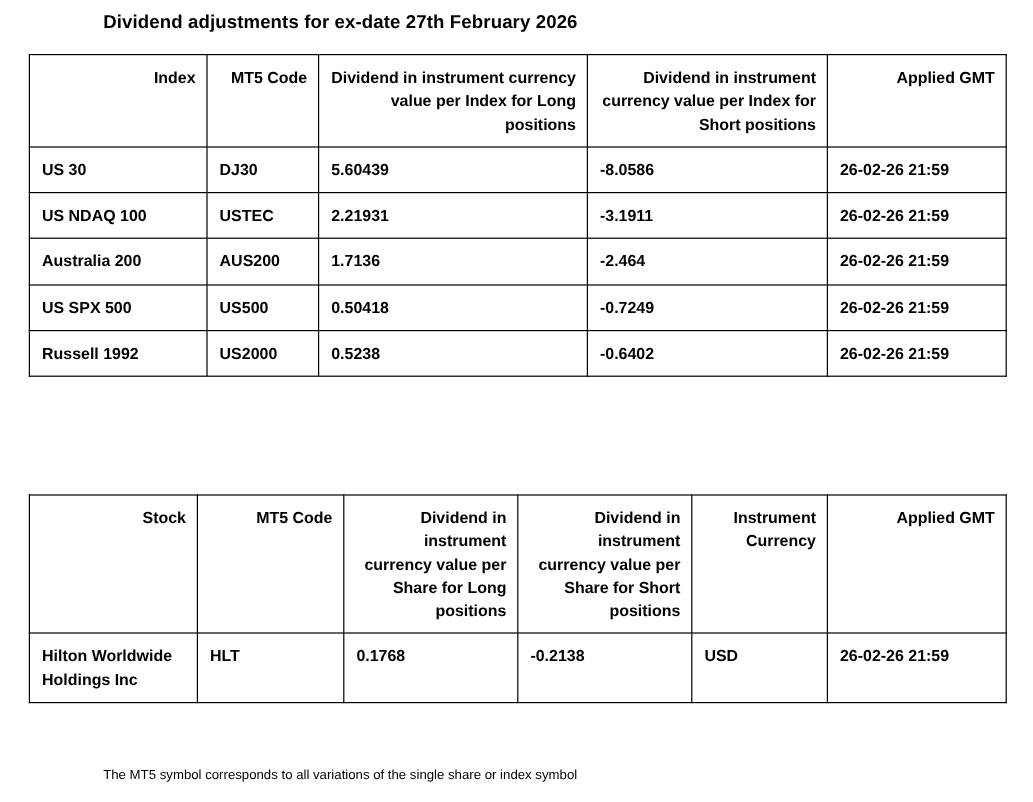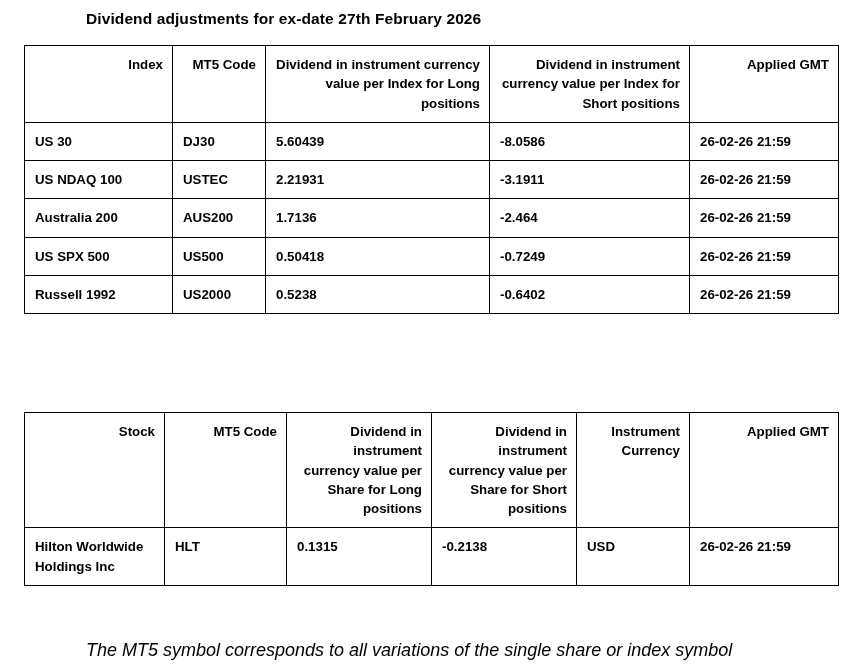--- a/index.html
+++ b/index.html
@@ -58,22 +58,21 @@
   #stock-table {
     position: absolute;
     left: 24px;
     top: 412px;
     width: 814px;
   }
   .footnote {
     position: absolute;
     left: 86px;
     top: 640px;
-    font-size: 18px;
-    font-style: italic;
+    font-size: 11px;
     white-space: nowrap;
   }
   .cell-pad-tall td, .cell-pad-tall th {
     padding-top: 10px;
     padding-bottom: 10px;
   }
 </style>
 </head>
 <body>
 
@@ -153,21 +152,21 @@
         <th>Dividend in instrument currency value per Share for Long positions</th>
         <th>Dividend in instrument currency value per Share for Short positions</th>
         <th>Instrument Currency</th>
         <th>Applied GMT</th>
       </tr>
     </thead>
     <tbody>
       <tr class="cell-pad-tall">
         <td>Hilton Worldwide Holdings Inc</td>
         <td>HLT</td>
-        <td>0.1315</td>
+        <td>0.1768</td>
         <td>-0.2138</td>
         <td>USD</td>
         <td>26-02-26 21:59</td>
       </tr>
     </tbody>
   </table>
 
   <div class="footnote">The MT5 symbol corresponds to all variations of the single share or index symbol</div>
 
 </div>

